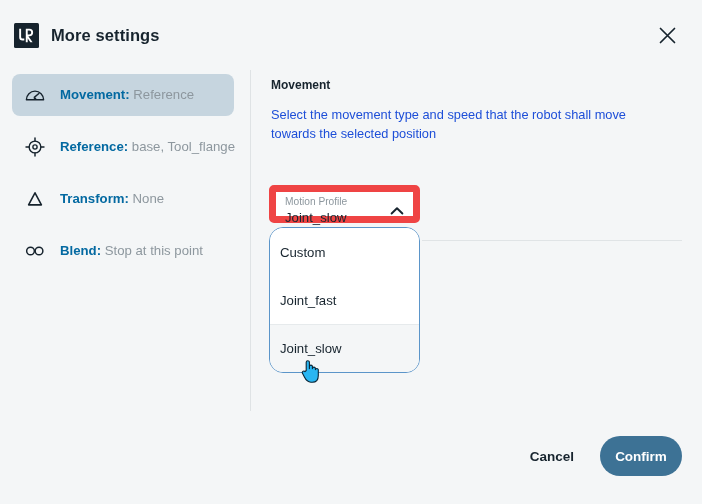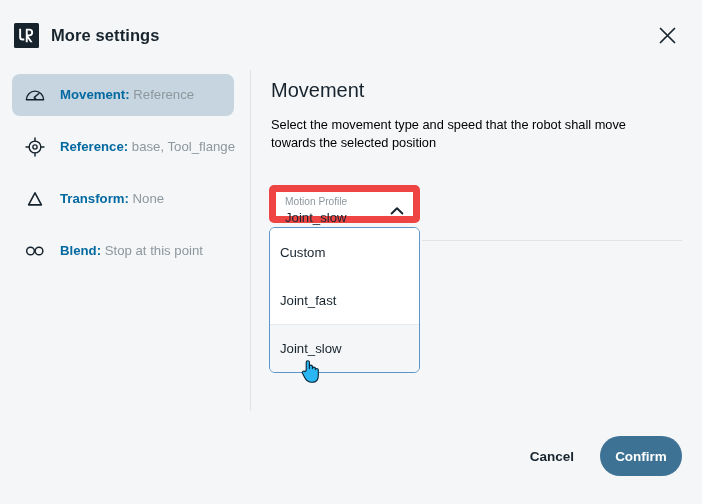--- a/index.html
+++ b/index.html
@@ -106,29 +106,29 @@
   }
 
   
   .content {
     position: absolute;
     left: 271px;
     top: 78px;
     width: 412px;
   }
   .content-title {
-    font-size: 20px;
-    font-weight: normal;
+    font-size: 12px;
+    font-weight: bold;
     color: #17242e;
     margin: 0 0 14px 0;
     line-height: 1.2;
   }
   .content-desc {
     font-size: 12.8px;
-    color: #000000;
+    color: #1d4ed8;
     line-height: 1.42;
     margin: 0;
     width: 375px;
   }
 
   
   .select-wrap {
     position: absolute;
     left: 269px;
     top: 185px;
@@ -168,21 +168,21 @@
   }
 
   
   .dropdown {
     position: absolute;
     left: 269px;
     top: 227px;
     width: 151px;
     background: #ffffff;
     border: 1px solid #5b95c9;
-    border-radius: 6px;
+    border-radius: 14px;
     box-sizing: border-box;
     overflow: hidden;
   }
   .dd-option {
     height: 48px;
     display: flex;
     align-items: center;
     padding: 0 10px;
     font-size: 13.2px;
     color: #17242e;

